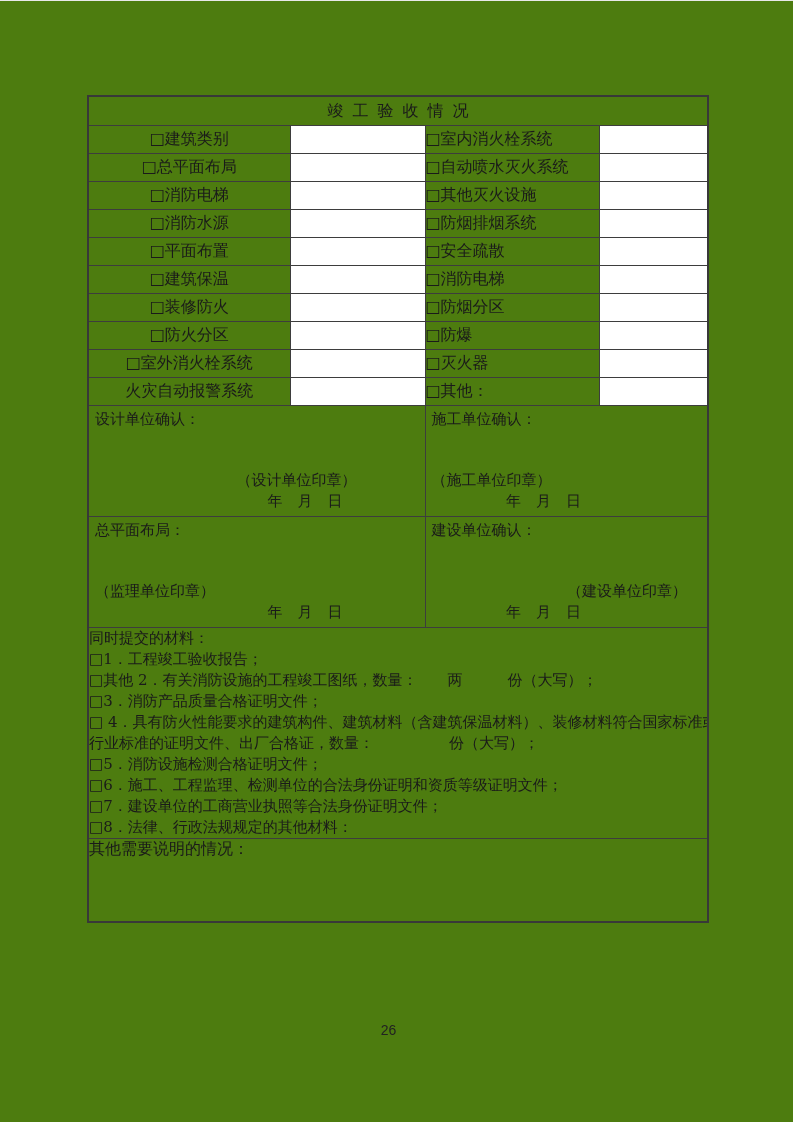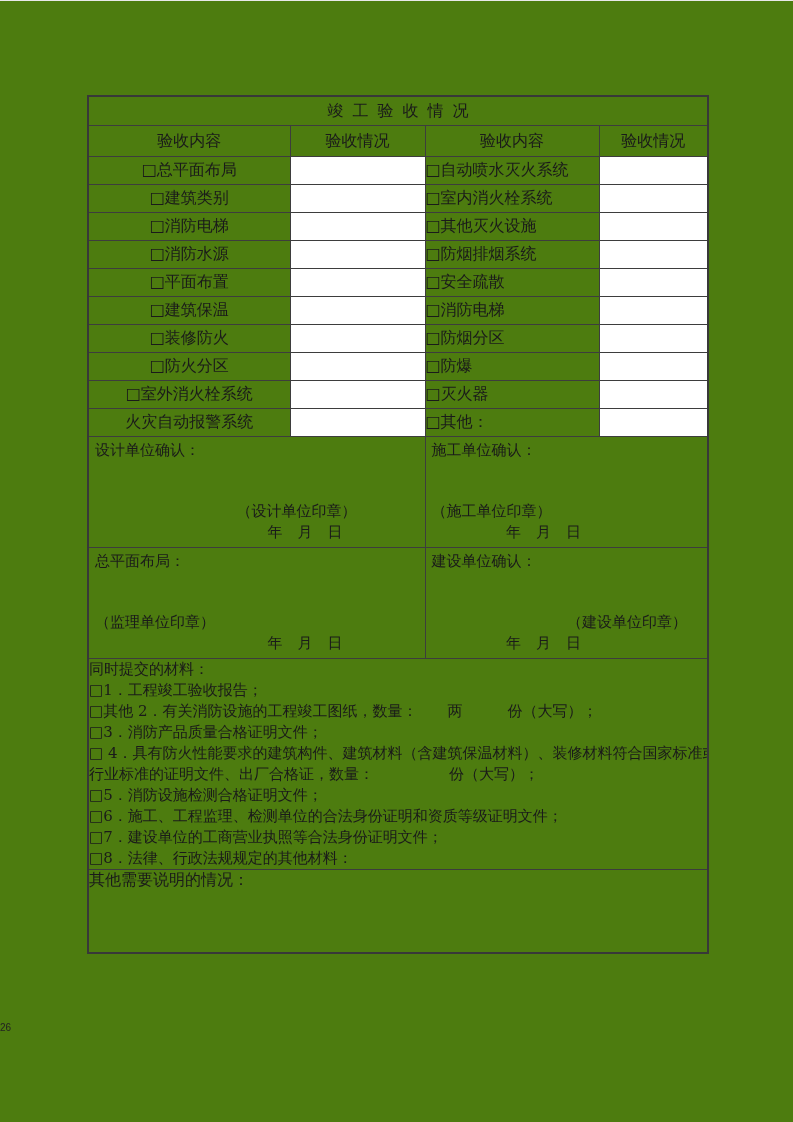--- a/index.html
+++ b/index.html
@@ -56,59 +56,54 @@
   .mline {
     font-size:15px; line-height:21px;
     white-space:pre; overflow:hidden;
   }
   td.remarks-cell {
     height:82px; vertical-align:top; padding:5px 7px;
     font-size:15px;
   }
   .page-number {
     position:absolute; left:0; right:16px; top:1021px;
+    text-align:center;
     font-family:"Liberation Sans","DejaVu Sans",sans-serif;
-    font-size:10px; color:#222222;
+    font-size:14px; color:#222222;
   }
 </style>
 </head>
 <body>
 
 <div class="page">
 
   <table class="form">
     <colgroup>
       <col style="width:202px">
         <col style="width:135px">
         <col style="width:174px">
         <col style="width:109px">
     </colgroup>
 
     <tbody>
         <tr>
       <td class="title-cell" colspan="4">竣工验收情况</td>
     </tr>
 
-    <tr class="head-row">
-      <th>验收内容</th>
-      <th>验收情况</th>
-      <th>验收内容</th>
-      <th>验收情况</th>
-    </tr>
-
+
+    <tr class="item-row">
+      <td class="item-l">□建筑类别</td>
+      <td class="status-cell"></td>
+      <td class="item-r">□室内消火栓系统</td>
+      <td class="status-cell"></td>
+    </tr>
     <tr class="item-row">
       <td class="item-l">□总平面布局</td>
       <td class="status-cell"></td>
       <td class="item-r">□自动喷水灭火系统</td>
-      <td class="status-cell"></td>
-    </tr>
-    <tr class="item-row">
-      <td class="item-l">□建筑类别</td>
-      <td class="status-cell"></td>
-      <td class="item-r">□室内消火栓系统</td>
       <td class="status-cell"></td>
     </tr>
     <tr class="item-row">
       <td class="item-l">□消防电梯</td>
       <td class="status-cell"></td>
       <td class="item-r">□其他灭火设施</td>
       <td class="status-cell"></td>
     </tr>
     <tr class="item-row">
       <td class="item-l">□消防水源</td>

